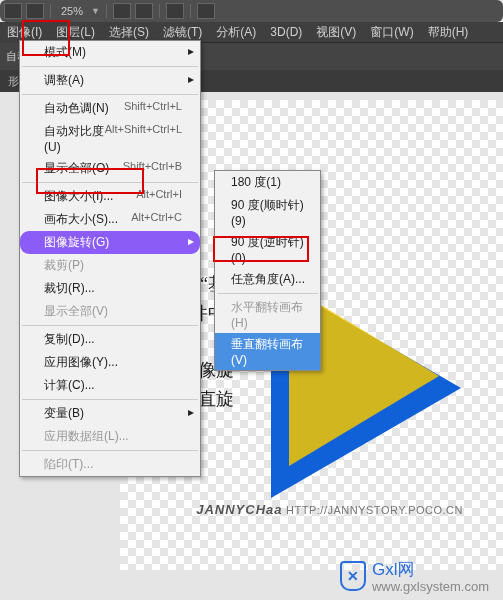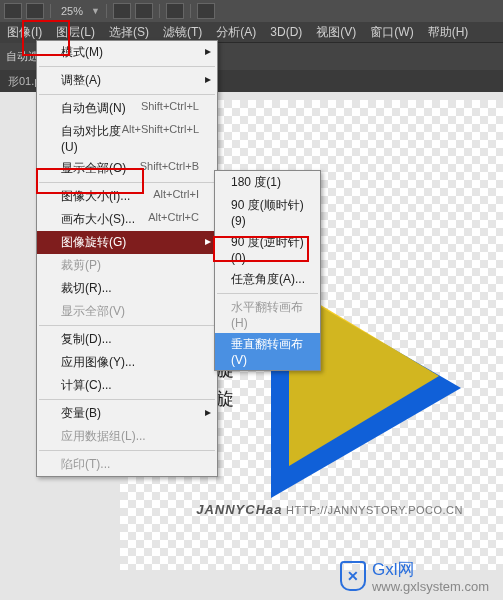--- a/index.html
+++ b/index.html
@@ -1,42 +1,42 @@
 <!DOCTYPE html>
 <html><head>
 <meta charset="utf-8">
 <style>
 * { margin: 0; padding: 0; box-sizing: border-box; font-family: "Microsoft YaHei", SimSun, sans-serif; }
 body { width: 503px; height: 600px; background: #e5e5e5; overflow: hidden; position: relative; }
 
-.toolbar-top { height: 22px; background: #4e4e4e; display: flex; align-items: center; padding: 0 4px; gap: 4px; }
+.toolbar-top { height: 22px; background: #4e4e4e; display: flex; align-items: center; padding: 0 4px; gap: 4px; border-radius: 6px; }
 .tool-icon { width: 18px; height: 16px; background: #3a3a3a; border: 1px solid #666; }
 .zoom-val { color: #ccc; font-size: 11px; margin: 0 4px; }
 .tool-sep { width: 1px; height: 14px; background: #666; margin: 0 2px; }
 
 .menubar { height: 20px; background: #3f3f3f; display: flex; align-items: center; font-size: 12px; color: #d0d0d0; }
 .mitem { padding: 2px 7px; cursor: pointer; white-space: nowrap; }
 .mitem.hl { background: #3f3f3f; }
 
 .red-box { border: 2px solid #d00; position: absolute; pointer-events: none; z-index: 100; }
 #rb1 { left: 22px; top: 20px; width: 48px; height: 36px; }
 #rb2 { left: 36px; top: 168px; width: 108px; height: 26px; }
 #rb3 { left: 213px; top: 236px; width: 96px; height: 26px; }
 
 .opts { height: 28px; background: #444; border-top: 1px solid #2a2a2a; display: flex; align-items: center; padding: 0 6px; color: #ccc; font-size: 11px; gap: 6px; }
 .opt-dd { background: #555; border: 1px solid #333; padding: 1px 12px 1px 4px; color: #ccc; position: relative; }
 .opt-dd::after { content: '▾'; position: absolute; right: 2px; font-size: 9px; }
 .opt-swatch { width: 16px; height: 14px; background: #999; border: 1px solid #222; }
 
 .doc-tab { height: 22px; background: #3a3a3a; display: flex; align-items: center; color: #bbb; font-size: 11px; padding: 0 8px; }
 
-.menu1 { position: absolute; left: 36px; top: 40px; width: 182px; background: #f1f1f1; border: 1px solid #888; box-shadow: 2px 2px 4px rgba(0,0,0,.3); font-size: 12px; color: #222; z-index: 50; }
+.menu1 { position: absolute; left: 19px; top: 40px; width: 182px; background: #f1f1f1; border: 1px solid #888; box-shadow: 2px 2px 4px rgba(0,0,0,.3); font-size: 12px; color: #222; z-index: 50; }
 .menu1 .mi { display: flex; justify-content: space-between; padding: 3px 18px 3px 24px; position: relative; cursor: pointer; }
 .menu1 .mi.sub::after { content: '▸'; position: absolute; right: 6px; }
-.menu1 .mi.sel { background: #7f1d1d; color: #fff; }
+.menu1 .mi.sel { background: #8b5cf6; color: #fff; border-radius: 9px; }
 .menu1 .mi.dis { color: #999; }
 .msep { height: 1px; background: #ccc; margin: 2px 2px; }
 .shortcut { color: #666; font-size: 11px; }
 
 .menu2 { position: absolute; left: 214px; top: 170px; width: 107px; background: #f1f1f1; border: 1px solid #888; box-shadow: 2px 2px 4px rgba(0,0,0,.3); font-size: 12px; color: #222; z-index: 60; }
 .menu2 .mi { padding: 3px 12px 3px 16px; cursor: pointer; }
 .menu2 .mi.sel { background: #4a90e2; color: #fff; }
 .menu2 .mi.dis { color: #999; }
 
 .canvas { position: absolute; left: 120px; top: 100px; right: 0; bottom: 30px; background: #fff; }

